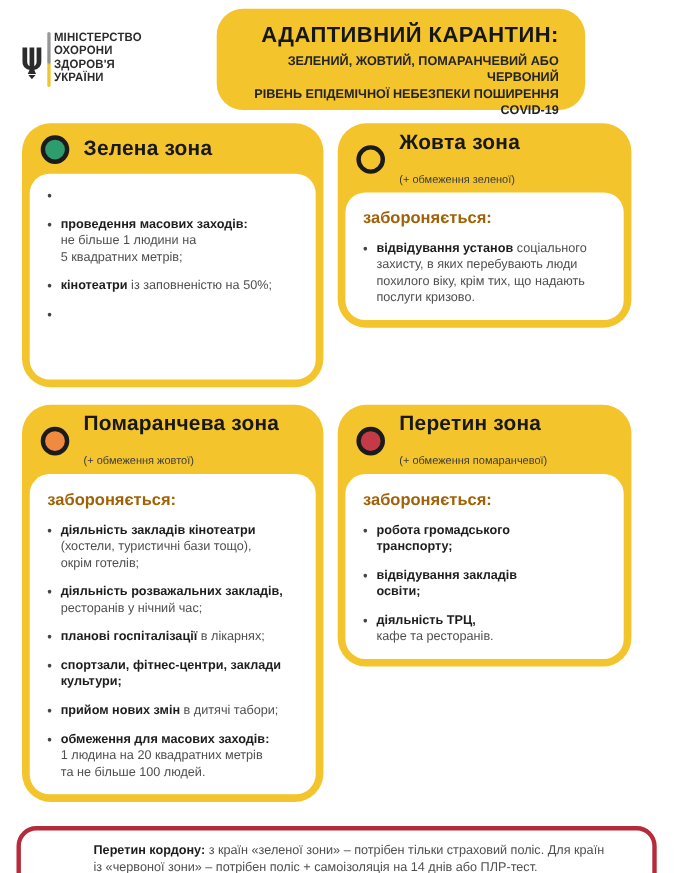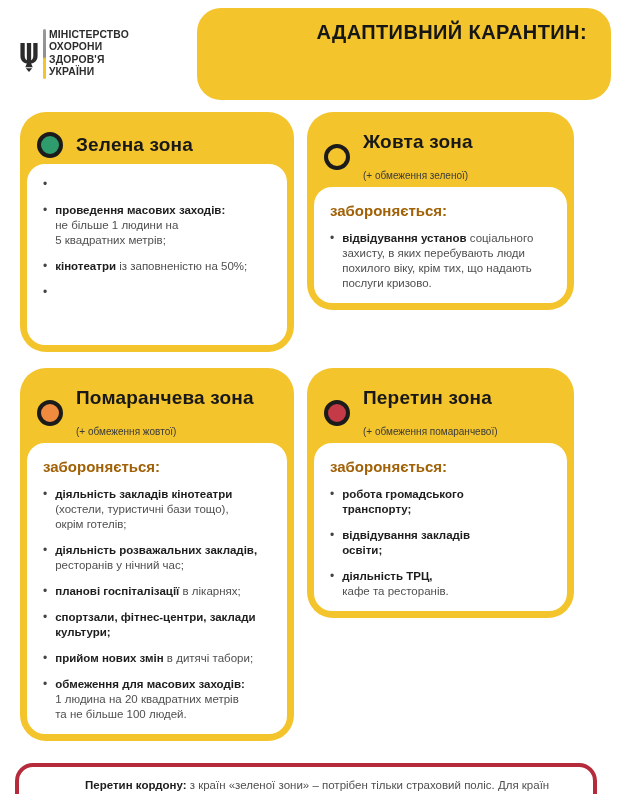--- a/index.html
+++ b/index.html
@@ -15,34 +15,34 @@
   .pre{white-space:pre-line;}
 
   
   .top{position:relative;height:104px;}
   .ministry{position:absolute;left:18px;top:26px;display:flex;align-items:center;gap:3px;}
   .tryzub{width:22px;height:30px;margin-top:8px;flex:0 0 auto;}
   .sep-bar{width:3px;height:50px;margin-top:3px;border-radius:2px;
     background:linear-gradient(#9a9a9a 0%,#8f8f8f 55%,var(--yellow) 60%,var(--yellow) 100%);}
   .ministry-text{font-size:11px;font-weight:700;line-height:12.5px;letter-spacing:.2px;
     color:#2b2b2b;transform:scaleX(.94);transform-origin:0 0;}
-  .banner{position:absolute;left:197px;top:8px;width:414px;height:92px;
+  .banner{position:absolute;left:197px;top:8px;width:335px;height:92px;
     background:var(--yellow);border-radius:24px;text-align:right;padding:13px 24px 0 14px;}
   .banner-title{font-size:20px;font-weight:800;letter-spacing:.4px;color:#161616;margin-bottom:5px;}
   .banner-sub{font-size:11.5px;font-weight:800;line-height:15px;color:#242424;}
 
   
   .cards{display:grid;grid-template-columns:274px 267px;column-gap:13px;row-gap:16px;
     align-items:start;margin:8px 0 0 20px;}
   .card{background:var(--yellow);border-radius:26px;display:flex;flex-direction:column;}
   .card-green{min-height:240px;}
   .card-yellow{min-height:160px;}
   .card-orange{min-height:332px;}
   .card-red{min-height:208px;}
-  .card-head{display:flex;align-items:center;gap:13px;min-height:46px;padding:20px 10px 6px 17px;}
+  .card-head{display:flex;align-items:center;gap:13px;min-height:46px;padding:8px 10px 6px 17px;}
   .zone-circle{width:26px;height:26px;border-radius:50%;border:4px solid #1b1b1b;flex:0 0 auto;}
   .zone-title{font-size:19px;font-weight:800;letter-spacing:.2px;color:#181818;line-height:20px;}
   .zone-sub{font-size:10px;font-weight:400;color:#3a3a3a;margin-top:18px;}
   .card-body{flex:1;background:#fff;border-radius:18px;margin:0 7px 7px 7px;padding:13px 12px 12px 16px;}
   .prohibited{font-size:15px;font-weight:800;color:#a16207;margin:2px 0 12px 0;}
   .bullets{list-style:none;}
   .bullets li{display:flex;gap:8px;margin-bottom:11px;}
   .bullets li:last-child{margin-bottom:0;}
   .dot{font-size:12px;line-height:15px;color:#444;flex:0 0 auto;}
   .bullet-text{font-size:11.5px;line-height:15px;color:var(--text-gray);white-space:pre-line;}
@@ -65,20 +65,22 @@
       <path fill="#2b2b2b" d="M7 24.5h6L10 28z"></path>
     </svg>
     <span class="sep-bar"></span>
     <div class="ministry-text pre">МІНІСТЕРСТВО
 ОХОРОНИ
 ЗДОРОВ'Я
 УКРАЇНИ</div>
   </div>
   <div class="banner">
     <div class="banner-title">АДАПТИВНИЙ КАРАНТИН:</div>
+    <div class="banner-sub pre">ЗЕЛЕНИЙ, ЖОВТИЙ, ПОМАРАНЧЕВИЙ АБО ЧЕРВОНИЙ
+РІВЕНЬ ЕПІДЕМІЧНОЇ НЕБЕЗПЕКИ ПОШИРЕННЯ COVID-19</div>
   </div>
 </div>
 
 <div class="cards">
     <section class="card card-green">
       <header class="card-head">
         <span class="zone-circle" style="background: rgb(47, 156, 109);"></span>
         <div>
           <h2 class="zone-title">Зелена зона</h2>
         </div>

